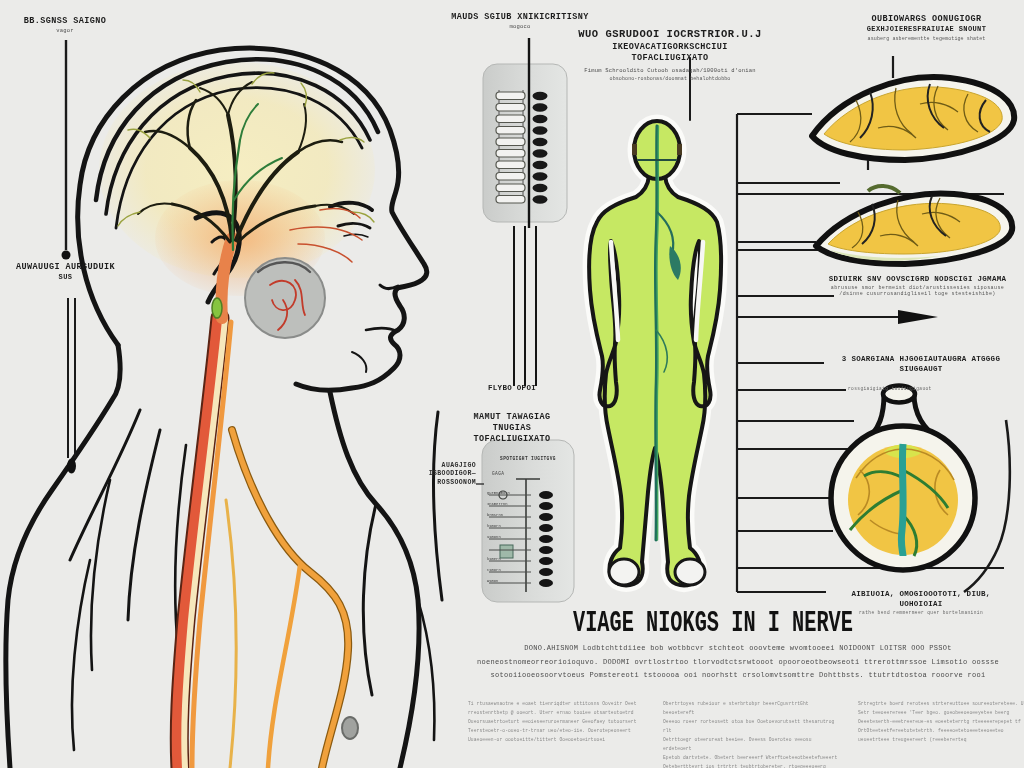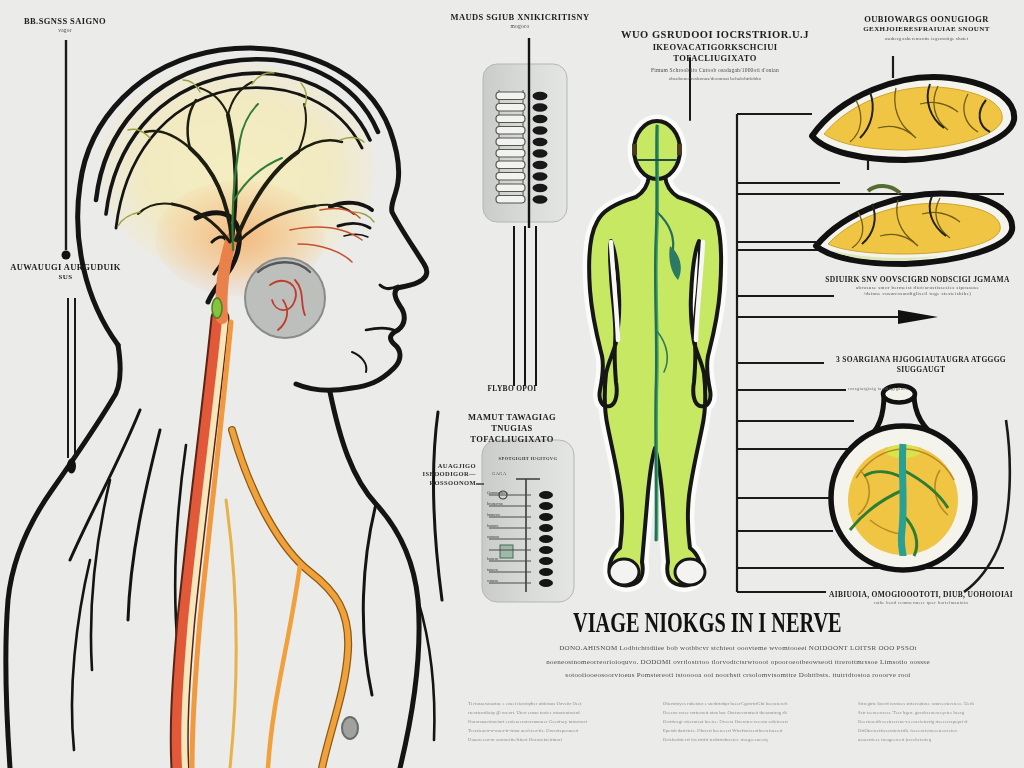--- a/index.html
+++ b/index.html
@@ -1,17 +1,17 @@
 <!DOCTYPE html>
 <html><head>
 <meta charset="utf-8">
 <style>
   html,body{margin:0;padding:0;background:#b9b9b7;}
   #stage{position:relative;width:1024px;height:768px;background:#EBEBE9;overflow:hidden;
-         font-family:Liberation Serif, serif;}
+         font-family:Liberation Mono, monospace;}
   #art{position:absolute;left:0;top:0;}
   .lb{position:absolute;text-align:center;color:#1d1d1d;line-height:1.3;letter-spacing:.4px;}
   .lb span{display:block;}
   .b1{font-weight:bold;font-size:8.5px;}
   .b2{font-weight:bold;font-size:7px;}
   .big1{font-weight:bold;font-size:10.5px;letter-spacing:.5px;}
   .big2{font-weight:bold;font-size:8.5px;letter-spacing:.4px;}
   .sm{font-size:5.5px;color:#4c4c4c;letter-spacing:.2px;}
   .xs{font-size:5px;color:#5a5a5a;letter-spacing:.1px;}
   .t7{font-weight:bold;font-size:7.5px;letter-spacing:.3px;}
@@ -359,21 +359,21 @@
 <div class="lb" style="left:8px;top:262px;width:115px;">
   <span class="b1">AUWAUUGI AURGUDUIK</span>
   <span class="b2">SUS</span>
 </div>
 
 <div class="lb" style="left:450px;top:12px;width:140px;">
   <span class="b1">MAUDS SGIUB XNIKICRITISNY</span>
   <span class="sm">mogoco</span>
 </div>
 
-<div class="lb" style="left:575px;top:28px;width:190px;margin-left:45px;">
+<div class="lb" style="left:575px;top:28px;width:190px;">
   <span class="big1">WUO GSRUDOOI IOCRSTRIOR.U.J</span>
   <span class="big2">IKEOVACATIGORKSCHCIUI TOFACLIUGIXATO</span>
   <span class="sm" style="margin-top:3px;">Fimum Schrooldito Cutoob osadagah/1000oti d'onian</span>
   <span class="xs" style="margin-top:2px;">obsobono-rosbonas/doomnat behalohtdobbo</span>
 </div>
 
 <div class="lb" style="left:834px;top:14px;width:185px;">
   <span class="b1">OUBIOWARGS OONUGIOGR</span>
   <span class="b2">GEXHJOIERESFRAIUIAE SNOUNT</span>
   <span class="xs" style="margin-top:2px;">asuberg asberementte tegemotige shatet</span>

